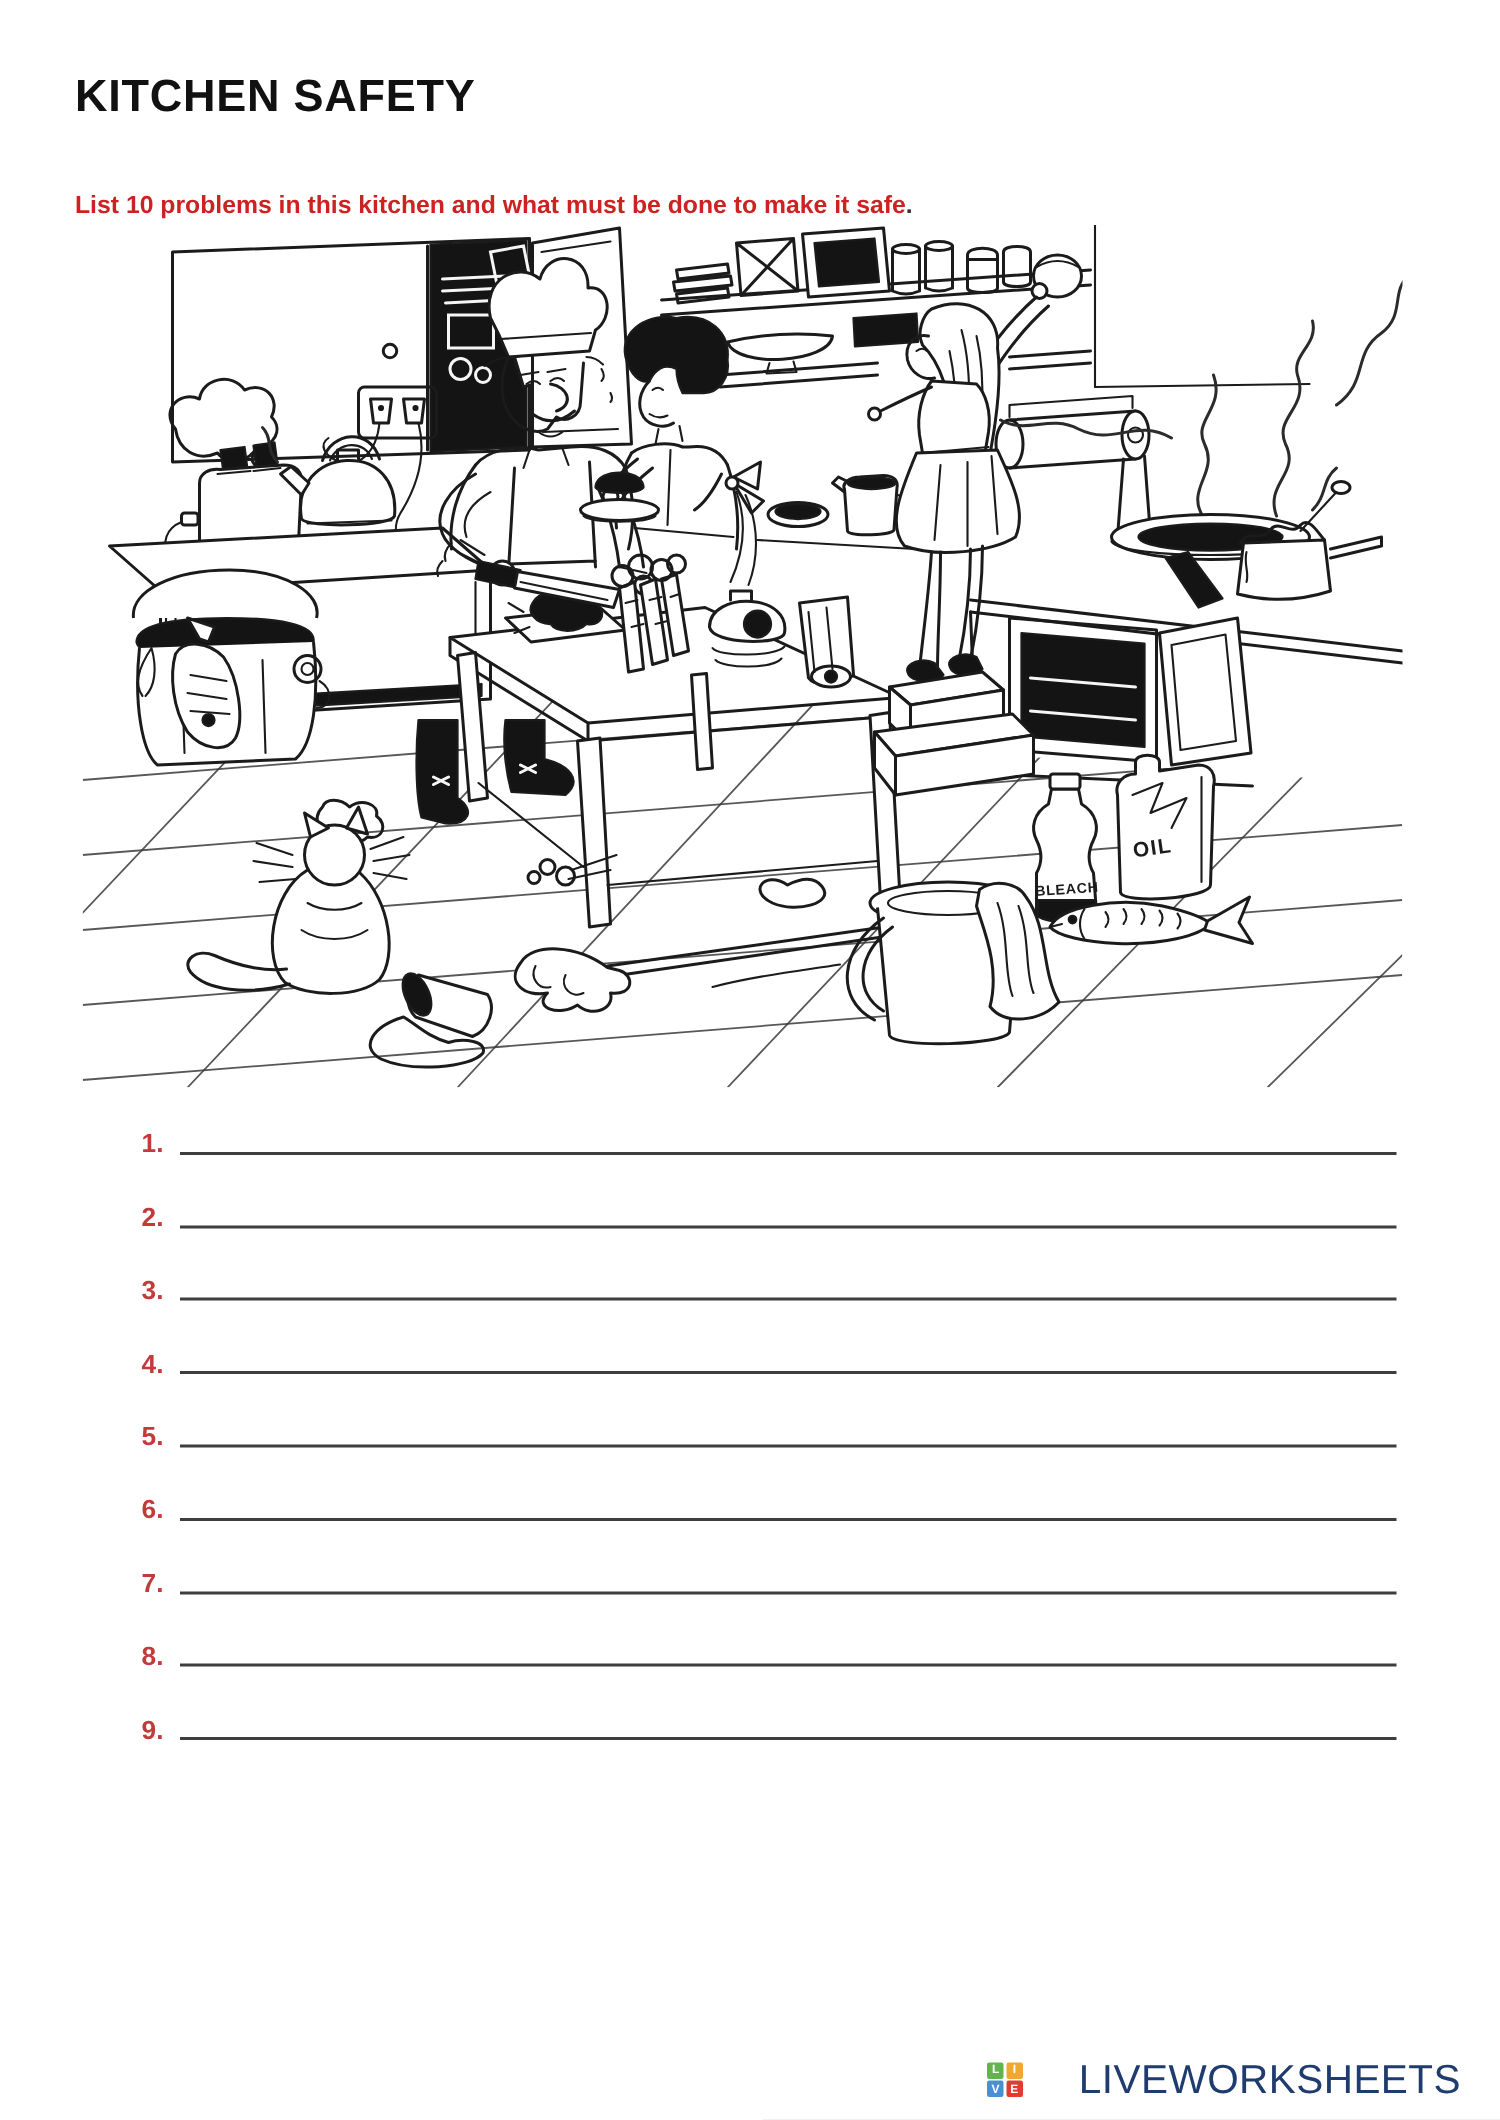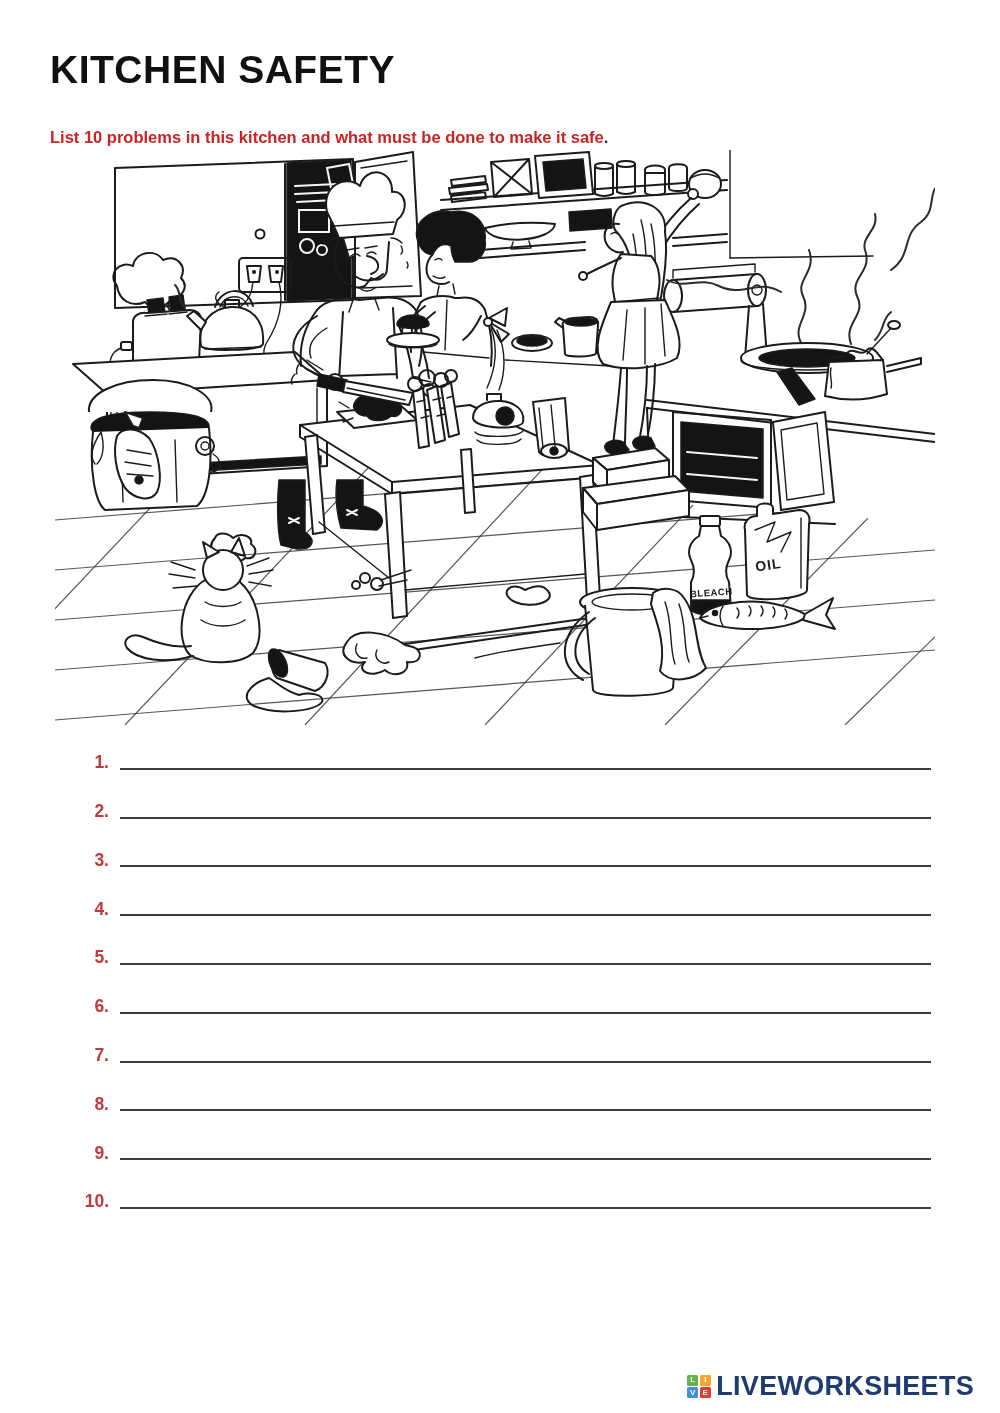--- a/index.html
+++ b/index.html
@@ -1,18 +1,18 @@
 <!DOCTYPE html>
 <html><head>
 <meta charset="utf-8">
 <style>
   html,body{margin:0;padding:0;background:#e8e8e8;}
   .page{position:relative;width:1000px;height:1413px;background:#ffffff;overflow:hidden;
         font-family:"Liberation Sans","DejaVu Sans",sans-serif;}
-  .title{position:absolute;left:50px;top:48px;font-size:39px;font-weight:800;
+  .title{position:absolute;left:50px;top:48px;font-size:30px;font-weight:800;
          letter-spacing:.5px;color:#111;}
   .instruction{position:absolute;left:50px;top:128px;font-size:16.5px;font-weight:600;
                color:#cc2222;}
   .instruction .period{color:#333;}
   .scene{position:absolute;left:55px;top:150px;}
   
   .ln{fill:none;stroke:#1b1b1b;stroke-width:2;stroke-linecap:round;stroke-linejoin:round;}
   .lt{fill:none;stroke:#1b1b1b;stroke-width:1.4;stroke-linecap:round;stroke-linejoin:round;}
   .fl{fill:#141414;stroke:#1b1b1b;stroke-width:1.5;stroke-linejoin:round;}
   .wt{fill:#ffffff;stroke:#1b1b1b;stroke-width:2;stroke-linejoin:round;}
@@ -24,21 +24,21 @@
   .answer-row{height:48.8px;display:flex;align-items:flex-end;}
   .answer-number{width:34px;text-align:right;font-size:17.5px;font-weight:600;
                  color:#c23a3a;line-height:1;padding-right:11px;flex:0 0 auto;}
   .answer-line{flex:1;height:0;border-bottom:2px solid #3e3e3e;margin-bottom:2px;}
   .footer{position:absolute;right:26px;bottom:11px;display:flex;align-items:center;gap:5px;}
   .logo-grid{width:24px;height:24px;display:grid;grid-template-columns:11px 11px;
              grid-template-rows:11px 11px;gap:1.5px;}
   .logo-tile{display:flex;align-items:center;justify-content:center;color:#fff;
              font-size:8px;font-weight:800;border-radius:1.5px;line-height:1;}
   .t0{background:#61b54c;} .t1{background:#f2a72e;} .t2{background:#4a8fd3;} .t3{background:#e03c31;}
-  .logo-text{font-size:27px;font-weight:700;color:#1e3c6d;letter-spacing:.3px;}
+  .logo-text{font-size:27px;font-weight:400;color:#1e3c6d;letter-spacing:.3px;margin-left:32px;}
 </style>
 </head>
 <body>
 
 <div class="page">
 
   <div class="title">KITCHEN SAFETY</div>
 
   <div class="instruction"><span>List 10 problems in this kitchen and what must be done to make it safe</span><span class="period">.</span></div>
 
@@ -413,24 +413,20 @@
       <div class="answer-line" role="textbox"></div>
     </div>
     <div class="answer-row">
       <span class="answer-number">8.</span>
       <div class="answer-line" role="textbox"></div>
     </div>
     <div class="answer-row">
       <span class="answer-number">9.</span>
       <div class="answer-line" role="textbox"></div>
     </div>
-    <div class="answer-row">
-      <span class="answer-number">10.</span>
-      <div class="answer-line" role="textbox"></div>
-    </div>
   </div>
 
   <div class="footer">
     <div class="logo-grid">
       <span class="logo-tile t0">L</span>
       <span class="logo-tile t1">I</span>
       <span class="logo-tile t2">V</span>
       <span class="logo-tile t3">E</span>
     </div>
     <span class="logo-text">LIVEWORKSHEETS</span>

